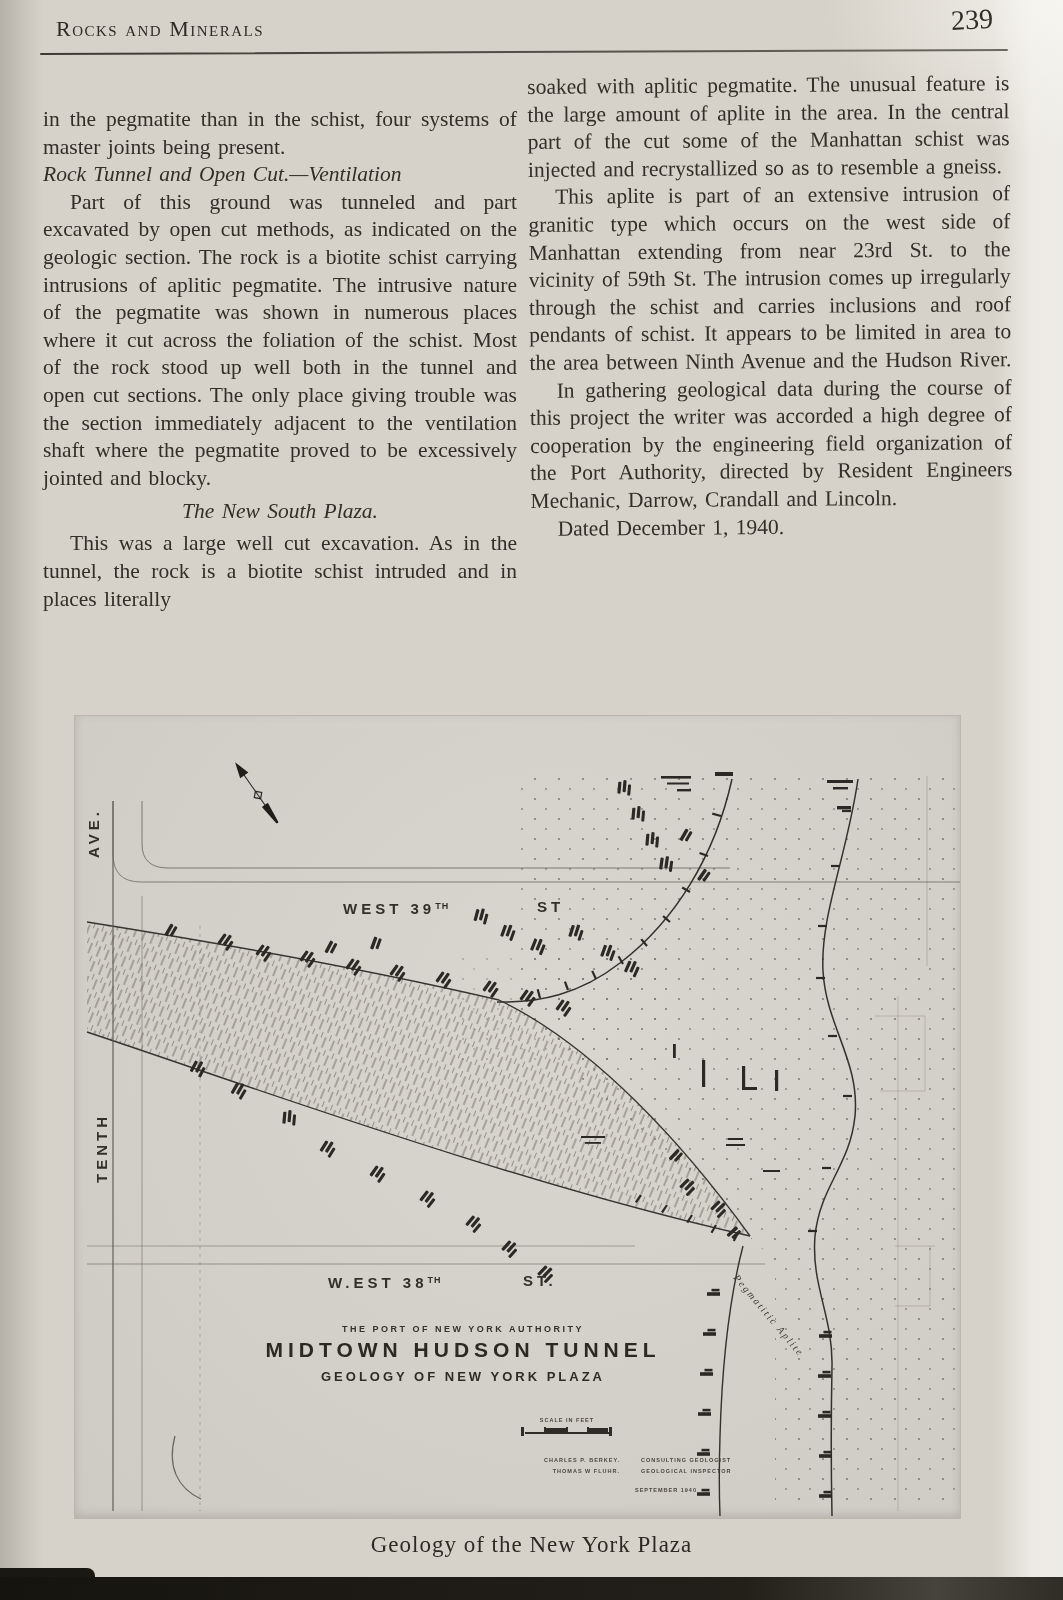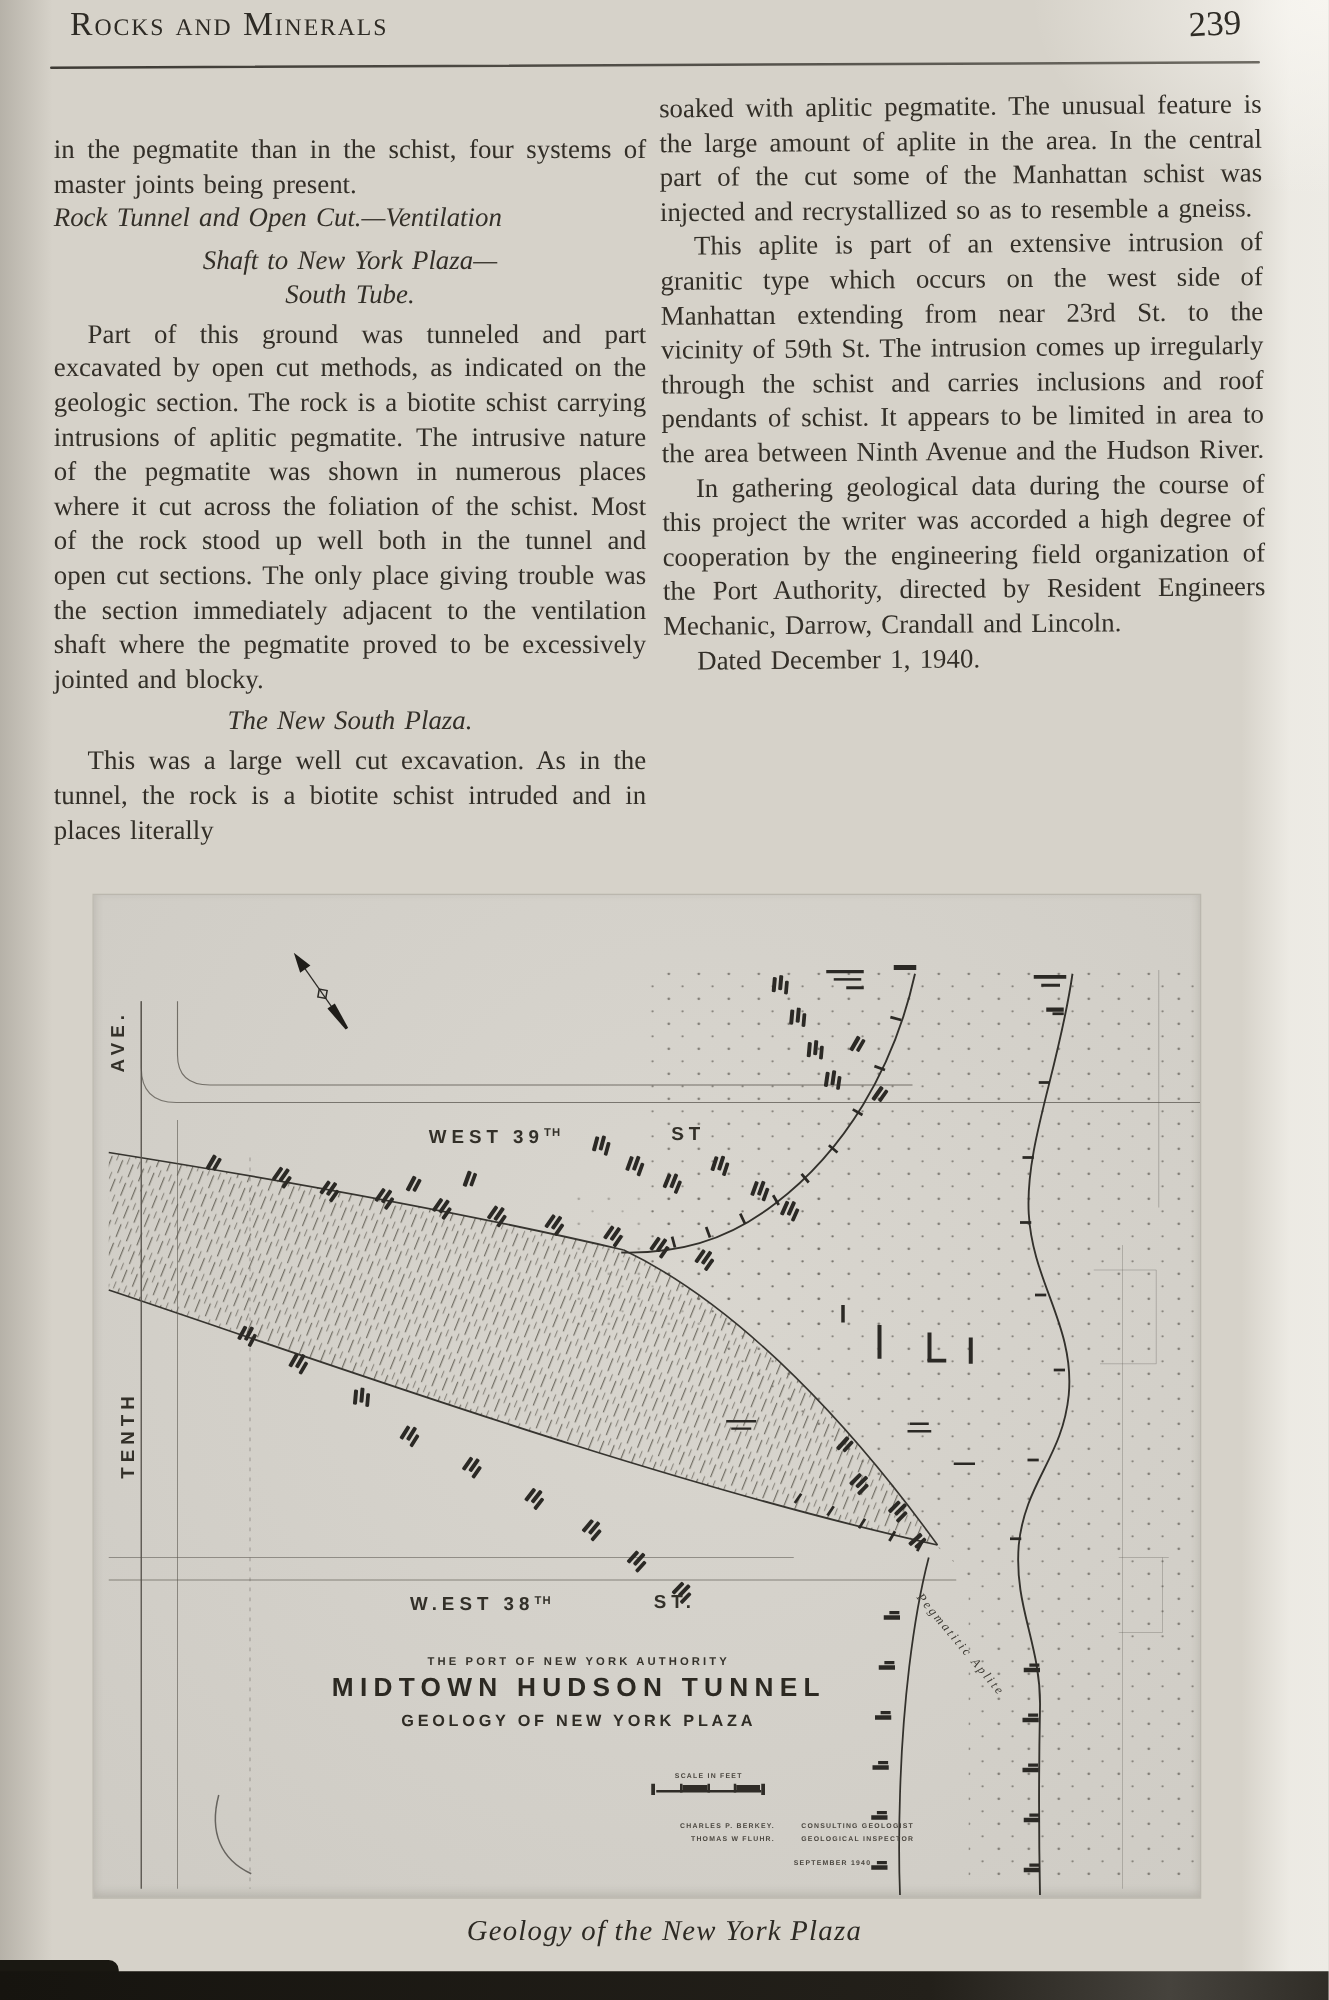--- a/index.html
+++ b/index.html
@@ -9,43 +9,43 @@
     font-family:"Liberation Serif",serif;
   }
   
   .shade-left{position:absolute;left:0;top:0;width:42px;height:1600px;
     background:linear-gradient(90deg,rgba(108,102,92,.30),rgba(108,102,92,0));pointer-events:none;}
   .shade-right{position:absolute;right:0;top:0;width:70px;height:1600px;
     background:linear-gradient(90deg,rgba(240,238,232,0),rgba(240,238,232,.85) 55%,#edebe5);pointer-events:none;}
   .shade-corner{position:absolute;right:0;top:0;width:240px;height:160px;
     background:radial-gradient(ellipse at 100% 0%,rgba(248,246,241,.9),rgba(248,246,241,0) 70%);pointer-events:none;}
 
-  .header-title{position:absolute;left:56px;top:4px;font-variant:small-caps;
-    font-size:27px;letter-spacing:1.5px;color:#2e2b25;}
+  .header-title{position:absolute;left:56px;top:16px;font-variant:small-caps;
+    font-size:22px;letter-spacing:1.5px;color:#2e2b25;}
   .page-num{position:absolute;right:70px;top:4px;font-size:28px;color:#2f2c26;transform:rotate(-3deg);}
   .rule{position:absolute;left:40px;top:51px;width:968px;height:2px;border-radius:2px;
     background:linear-gradient(90deg,#3e3b35,#56534c 60%,#6d6a62);transform:rotate(-0.25deg);}
 
   .col{position:absolute;font-size:21.5px;line-height:27.6px;color:#332f28;
     text-align:justify;word-spacing:2px;}
   #col-left{left:43px;top:74px;width:474px;margin-top:32px;}
   #col-right{left:529px;top:72px;width:482px;transform:rotate(-0.45deg);}
   .col p{margin:0;}
   .ind{text-indent:27px;}
   .it{font-style:italic;}
   .subhead{text-align:center;font-style:italic;margin:6px 0 5px;}
   .subhead span{display:block;line-height:27px;}
 
   .figure{position:absolute;left:75px;top:716px;width:885px;height:802px;
     background:radial-gradient(ellipse at 55% 38%,#d9d6cf 0%,#d3d0c9 55%,#cecbc4 100%);
     box-shadow:0 0 0 1px rgba(120,115,105,.28), inset 0 -3px 8px rgba(90,85,75,.22);}
   .figure svg{display:block;}
 
   .caption{position:absolute;left:0;top:1532px;width:100%;text-align:center;
-    font-style:italic;font-size:23px;letter-spacing:1px;color:#2d2a24;}
+    font-size:23px;letter-spacing:1px;color:#2d2a24;}
 
   .botbar{position:absolute;left:0;top:1577px;width:100%;height:23px;
     background:linear-gradient(90deg,#16140f 0%,#23201a 70%,#46433d 88%,#302d27 100%);}
   .botbar-left{position:absolute;left:0;top:1568px;width:95px;height:32px;
     background:#1a1812;border-top-right-radius:8px;}
 
   
   text{fill:#2e2b26;}
   .mlabel{font-family:"Liberation Sans",sans-serif;font-weight:bold;font-size:15px;letter-spacing:4px;fill:#333029;}
   .msup{font-size:9px;letter-spacing:1px;}
@@ -62,24 +62,20 @@
 <div class="shade-right"></div>
 <div class="shade-corner"></div>
 
 <div class="header-title">Rocks and Minerals</div>
 <div class="page-num">239</div>
 <div class="rule"></div>
 
 <div class="col" id="col-left">
   <p>in the pegmatite than in the schist, four systems of master joints being present.</p>
   <p class="it">Rock Tunnel and Open Cut.—Ventilation</p>
-  <div class="subhead">
-    <span>Shaft to New York Plaza—</span>
-    <span>South Tube.</span>
-  </div>
   <p class="ind">Part of this ground was tunneled and part excavated by open cut methods, as indicated on the geologic section. The rock is a biotite schist carrying intrusions of aplitic pegmatite. The intrusive nature of the pegmatite was shown in numerous places where it cut across the foliation of the schist. Most of the rock stood up well both in the tunnel and open cut sections. The only place giving trouble was the section immediately adjacent to the ventilation shaft where the pegmatite proved to be excessively jointed and blocky.</p>
   <div class="subhead">
     <span>The New South Plaza.</span>
   </div>
   <p class="ind">This was a large well cut excavation. As in the tunnel, the rock is a biotite schist intruded and in places literally</p>
 </div>
 
 <div class="col" id="col-right">
   <p>soaked with aplitic pegmatite. The unusual feature is the large amount of aplite in the area. In the central part of the cut some of the Manhattan schist was injected and recrystallized so as to resemble a gneiss.</p>
   <p class="ind">This aplite is part of an extensive intrusion of granitic type which occurs on the west side of Manhattan extending from near 23rd St. to the vicinity of 59th St. The intrusion comes up irregularly through the schist and carries inclusions and roof pendants of schist. It appears to be limited in area to the area between Ninth Avenue and the Hudson River.</p>

